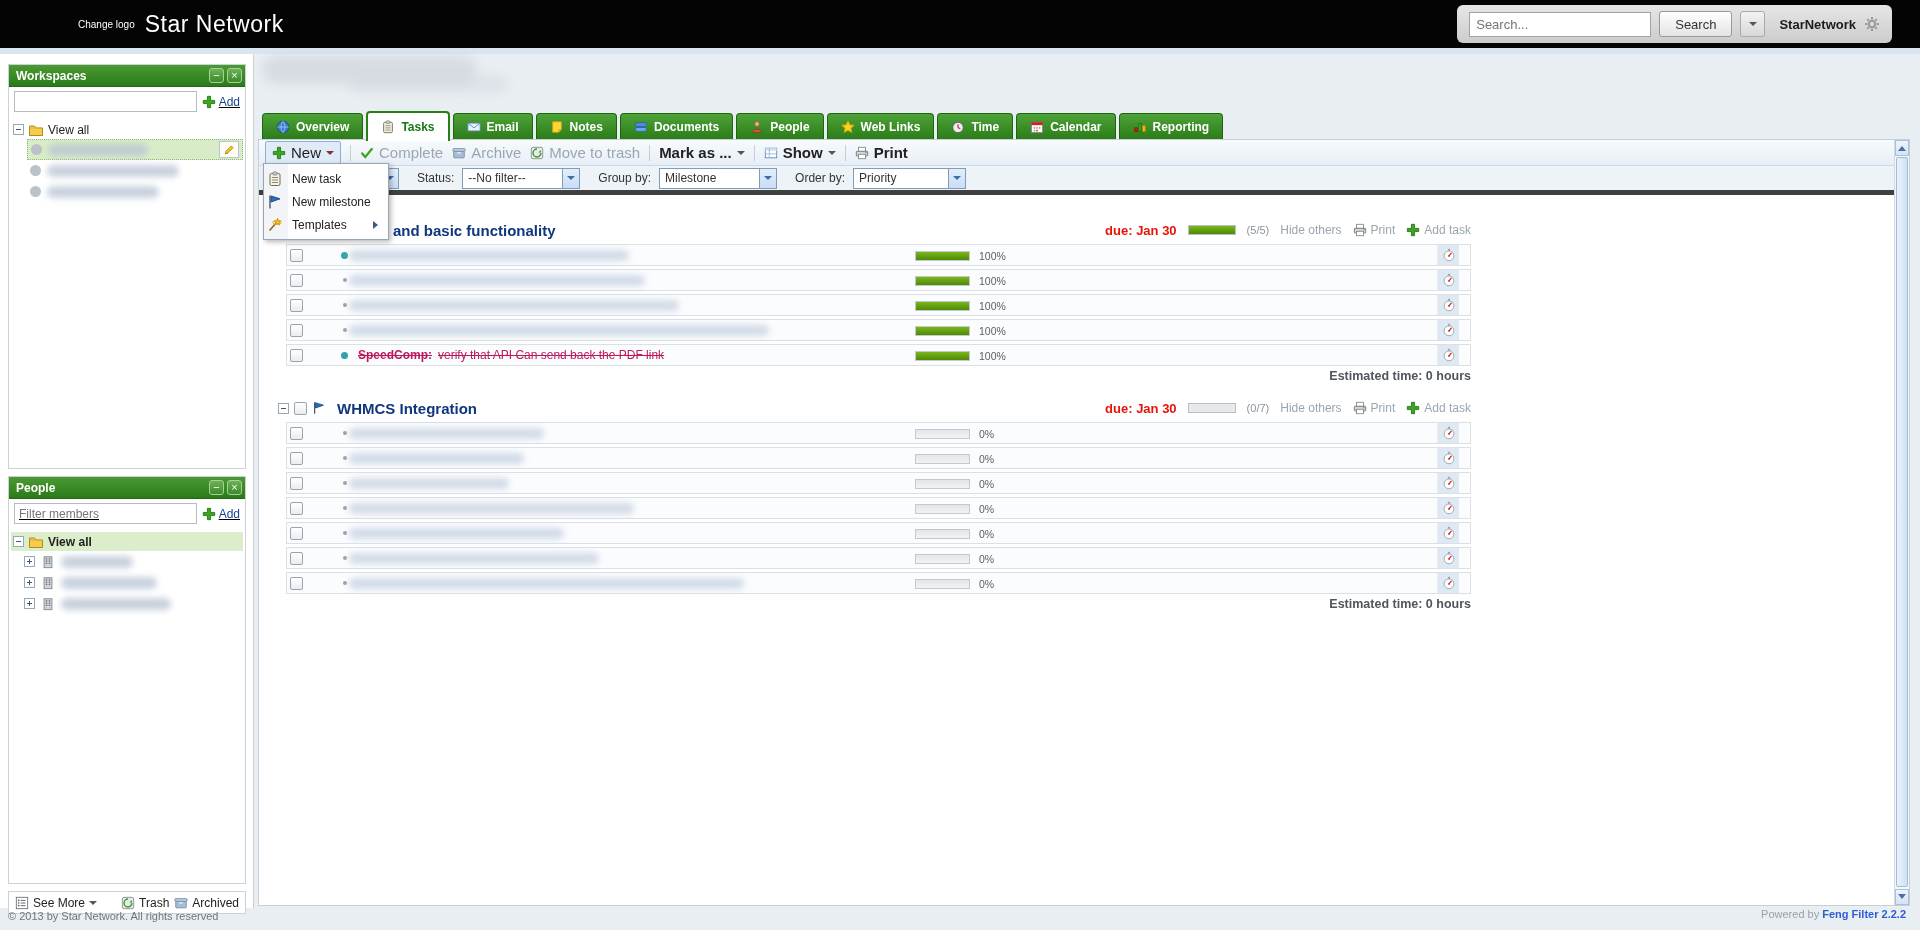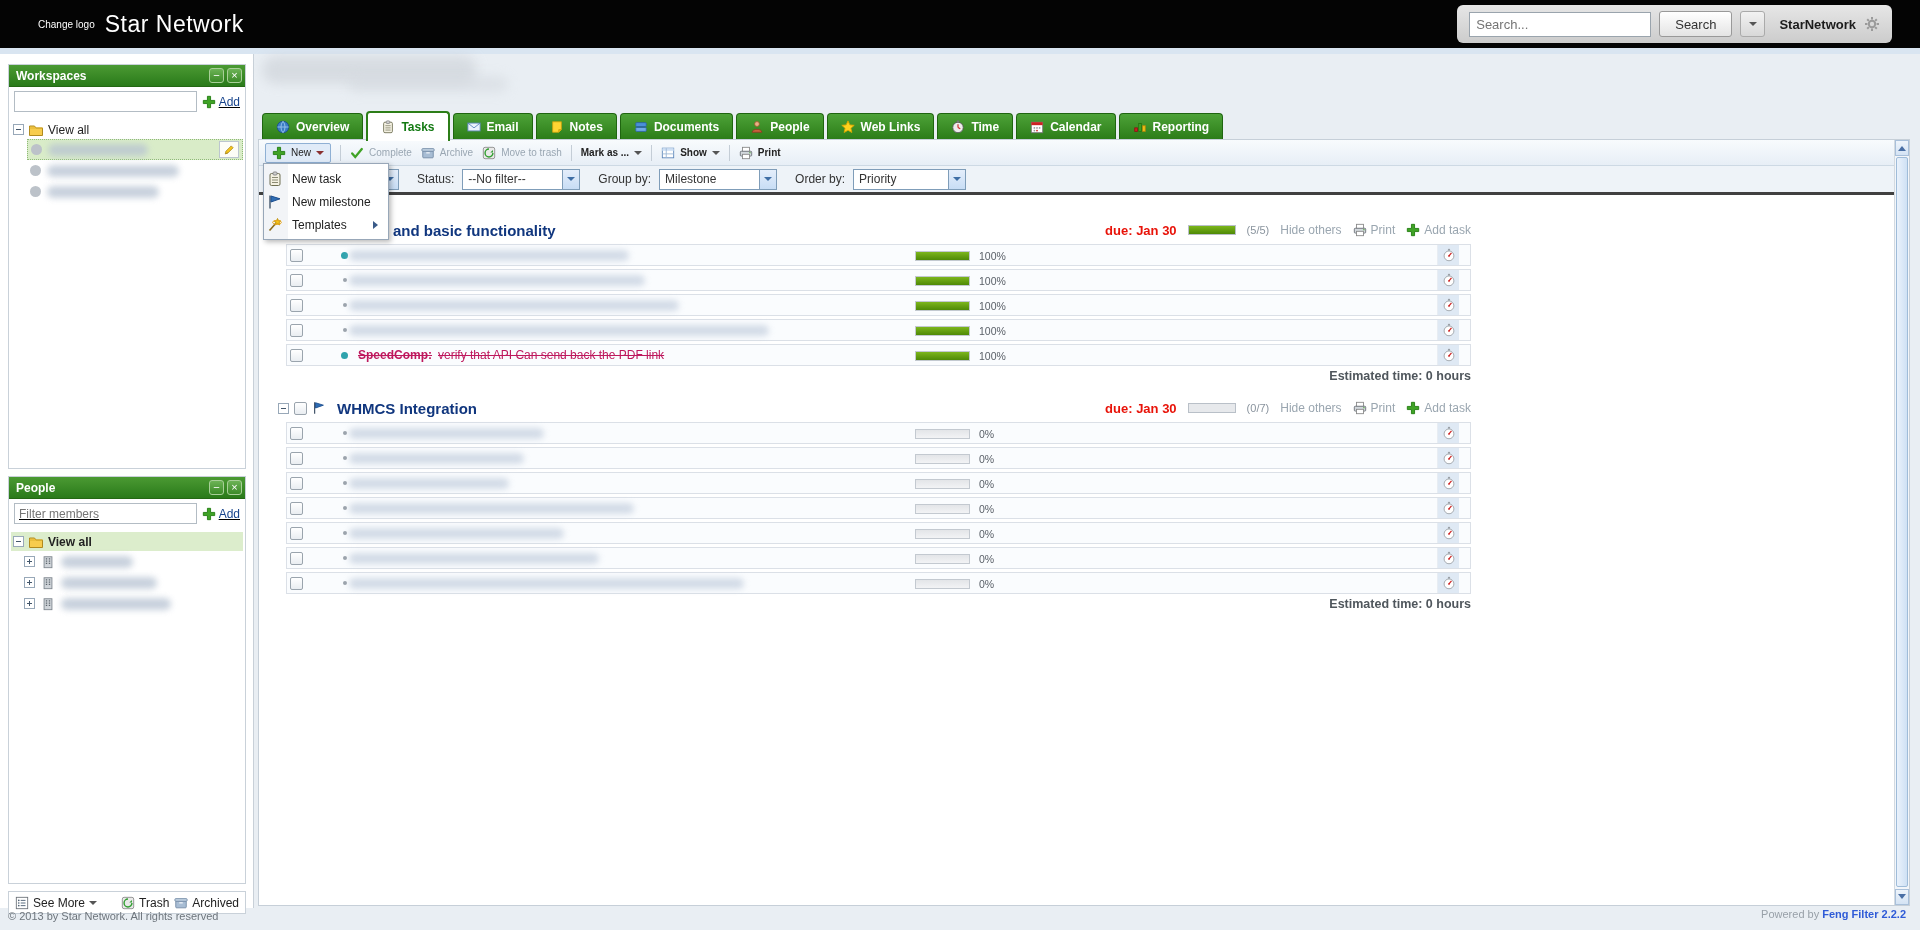--- a/index.html
+++ b/index.html
@@ -1,20 +1,20 @@
 <!DOCTYPE html>
 <html><head>
 <meta charset="utf-8">
 <style>
   * { margin:0; padding:0; box-sizing:border-box; }
   html,body { width:1920px; height:930px; }
   body { position:relative; font-family:"Liberation Sans",sans-serif; background:#e9eef3; overflow:hidden; }
 
   
-  .header { position:absolute; left:0; top:0; width:1920px; height:48px; background:#040404; display:flex; align-items:center; z-index:20; }
+  .header { position:absolute; left:0; top:0; width:1920px; height:48px; background:#040404; display:flex; align-items:center; z-index:20;padding-left:40px; }
   .change-logo { font-size:10px; color:#fff; margin-left:38px; cursor:pointer; }
   .brand { font-size:23px; color:#fff; margin-left:10px; letter-spacing:.5px; }
   .header-box { position:absolute; right:28px; top:5px; height:38px; background:linear-gradient(#e6e6e6,#cccccc); border-radius:6px; display:flex; align-items:center; padding:0 12px; gap:8px; }
   .search-input { width:182px; height:25px; border:1px solid #9aa4ad; padding:0 6px; font-size:13px; color:#555; background:#fff; }
   .btn-search { height:26px; padding:0 15px; background:linear-gradient(#ffffff,#e4e4e4); border:1px solid #999; border-radius:3px; font-size:13px; color:#333; cursor:pointer; }
   .btn-search-caret { width:25px; height:26px; background:linear-gradient(#f2f2f2,#d8d8d8); border:1px solid #aaa; border-radius:3px; display:flex; align-items:center; justify-content:center; cursor:pointer; }
   .account { font-weight:bold; font-size:13px; color:#1c1c1c; margin-left:6px; }
   .substrip { position:absolute; left:0; top:48px; width:1920px; height:6px; background:#d9e5f1; }
 
   
@@ -52,27 +52,27 @@
   
   .main { position:absolute; left:258px; top:54px; width:1652px; height:852px; }
   .title-blob { position:absolute; left:4px; top:2px; width:215px; height:28px; background:#cdd2d8; border-radius:16px; filter:blur(6px); opacity:.65; }
   .title-blob2 { position:absolute; left:90px; top:22px; width:160px; height:16px; background:#d4d9df; border-radius:10px; filter:blur(6px); opacity:.6; }
 
   .tabs { position:absolute; left:4px; top:57px; height:28px; display:flex; align-items:flex-end; gap:3px; z-index:5; }
   .tab { height:26px; display:flex; align-items:center; gap:6px; padding:0 13px; background:linear-gradient(#4da238,#2c7d18); border:1px solid #1f6510; border-bottom:none; border-radius:4px 4px 0 0; color:#fff; font-weight:bold; font-size:12px; cursor:pointer; }
   .tab.active { height:30px; background:#fff; color:#137a13; border:2px solid #2c7d18; border-bottom:none; margin-bottom:-2px; }
 
   .content { position:absolute; left:0; top:85px; width:1652px; height:767px; background:#fff; border:1px solid #c6cfd8; }
-  .toolbar { height:26px; background:linear-gradient(#f8fbfd,#e7eef6); border-bottom:1px solid #cdd9e4; display:flex; align-items:center; gap:9px; padding:0 6px; font-size:10px; color:#222; }
+  .toolbar { height:26px; background:linear-gradient(#f8fbfd,#e7eef6); border-bottom:1px solid #cdd9e4; display:flex; align-items:center; gap:9px; padding:0 6px; font-size:15px; color:#222; }
   .tb-sep { width:1px; height:16px; background:#c4cdd6; }
   .tb-item { display:flex; align-items:center; gap:5px; cursor:pointer; }
   .tb-item.disabled { color:#9aa7b3; cursor:default; }
   .btn-new { display:flex; align-items:center; gap:5px; padding:2px 6px; border:1px solid #8fb0d4; background:#e0ebf8; border-radius:2px; cursor:pointer; }
 
-  .filterbar { position:relative; height:29px; background:#eef3f8; border-bottom:3px solid #404040; display:flex; align-items:center; gap:8px; font-size:12px; color:#333; padding-left:121px; }
+  .filterbar { position:relative; height:29px; background:#eef3f8; border-bottom:5px solid #404040; display:flex; align-items:center; gap:8px; font-size:12px; color:#333; padding-left:121px; }
   .sel { height:21px; border:1px solid #7f9db9; background:#fff; display:flex; align-items:center; cursor:pointer; }
   .sel .val { padding:0 5px; flex:1; white-space:nowrap; overflow:hidden; }
   .trig { width:17px; height:100%; border-left:1px solid #7f9db9; background:linear-gradient(#e4eefb,#c8ddf5); display:flex; align-items:center; justify-content:center; }
   .trig .caret-down { border-width:4px; margin-top:3px; }
   .frag-sel { width:19px; height:21px; border:1px solid #7f9db9; background:linear-gradient(#e4eefb,#c8ddf5); display:flex; align-items:center; justify-content:center; }
   .flabel { margin-left:10px; }
 
   .list { padding:23px 0 0 19px; }
   .msec { width:1193px; }
   .ms-head { display:flex; align-items:center; height:24px; gap:5px; }

